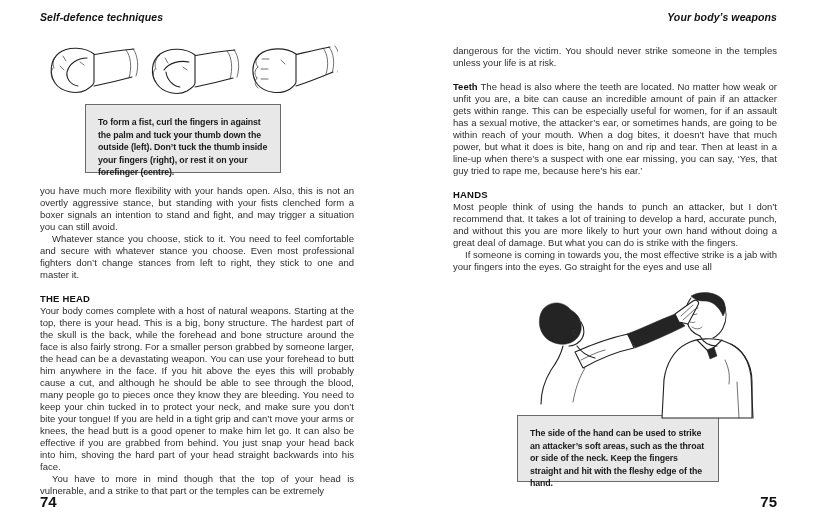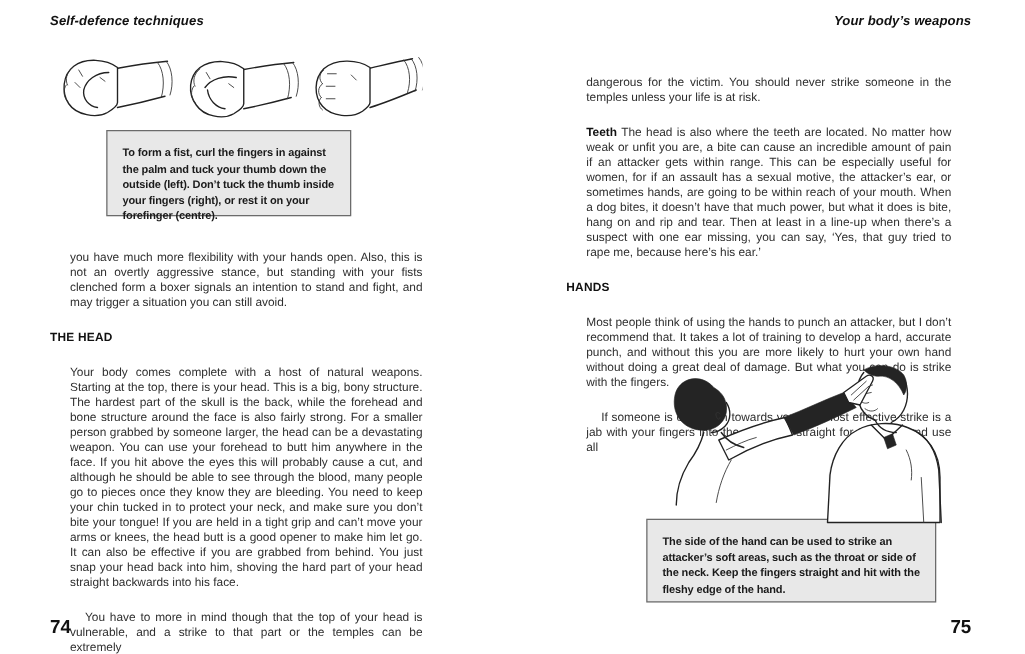--- a/index.html
+++ b/index.html
@@ -13,38 +13,38 @@
     font-style:italic;
   }
   .running-head.left{left:40px;}
   .running-head.right{right:43px;text-align:right;}
   .text-col{
     position:absolute;font-size:9.5px;line-height:12px;text-align:justify;
     color:#2e2e2e;
   }
   .col-left{left:40px;top:185px;width:314px;}
   .col-right{left:453px;top:45px;width:324px;}
-  .text-col p{margin:16px;}
+  .text-col p{margin:0;}
   .text-col p.indent{text-indent:12px;}
   .text-col p.gap{margin-top:12px;}
   .text-col h2{
     font-size:9.5px;line-height:12px;margin:12px 0 0 0;color:#111;
     font-weight:bold;letter-spacing:0.2px;
   }
   .run-in{font-weight:bold;color:#111;}
   .caption-box{
     position:absolute;background:#e8e8e8;border:1px solid #6b6b6b;
     box-sizing:border-box;z-index:1;
   }
   .caption-box p{
     margin:0;padding:11px 12px 10px 12px;font-size:8.8px;font-weight:bold;
     line-height:12.5px;color:#1a1a1a;text-align:left;letter-spacing:-0.1px;
   }
   .box-left{left:85px;top:104px;width:196px;height:69px;}
-  .box-right{left:517px;top:415px;width:232px;height:67px;}
+  .box-right{left:517px;top:415px;width:202px;height:67px;}
   .figure-svg{position:absolute;z-index:2;}
   .fists{left:46px;top:42px;width:292px;height:60px;}
   .strike{left:535px;top:290px;width:252px;height:130px;}
   .folio{
     position:absolute;bottom:13px;font-size:15px;font-weight:bold;color:#111;
   }
   .folio.left{left:40px;}
   .folio.right{right:43px;}
   .ink{fill:none;stroke:#222;stroke-width:1.1;stroke-linecap:round;stroke-linejoin:round;}
   .ink-thin{fill:none;stroke:#333;stroke-width:0.7;stroke-linecap:round;}
@@ -97,20 +97,21 @@
         <path class="ink-thin" d="M14,15 h7 M13,25 h7 M13,35 h7 M33,16 l4,4"></path>
       </g>
     </svg>
 
     <div class="caption-box box-left">
       <p>To form a fist, curl the fingers in against the palm and tuck your thumb down the outside (left). Don’t tuck the thumb inside your fingers (right), or rest it on your forefinger (centre).</p>
     </div>
 
     <div class="text-col col-left">
       <p>you have much more flexibility with your hands open. Also, this is not an overtly aggressive stance, but standing with your fists clenched form a boxer signals an intention to stand and fight, and may trigger a situation you can still avoid.</p>
+      <p class="indent">Whatever stance you choose, stick to it. You need to feel comfortable and secure with whatever stance you choose. Even most professional fighters don’t change stances from left to right, they stick to one and master it.</p>
       <h2>THE HEAD</h2>
       <p>Your body comes complete with a host of natural weapons. Starting at the top, there is your head. This is a big, bony structure. The hardest part of the skull is the back, while the forehead and bone structure around the face is also fairly strong. For a smaller person grabbed by someone larger, the head can be a devastating weapon. You can use your forehead to butt him anywhere in the face. If you hit above the eyes this will probably cause a cut, and although he should be able to see through the blood, many people go to pieces once they know they are bleeding. You need to keep your chin tucked in to protect your neck, and make sure you don’t bite your tongue! If you are held in a tight grip and can’t move your arms or knees, the head butt is a good opener to make him let go. It can also be effective if you are grabbed from behind. You just snap your head back into him, shoving the hard part of your head straight backwards into his face.</p>
       <p class="indent">You have to more in mind though that the top of your head is vulnerable, and a strike to that part or the temples can be extremely</p>
     </div>
 
     <div class="folio left">74</div>
   </section>
 
   <section>
 

